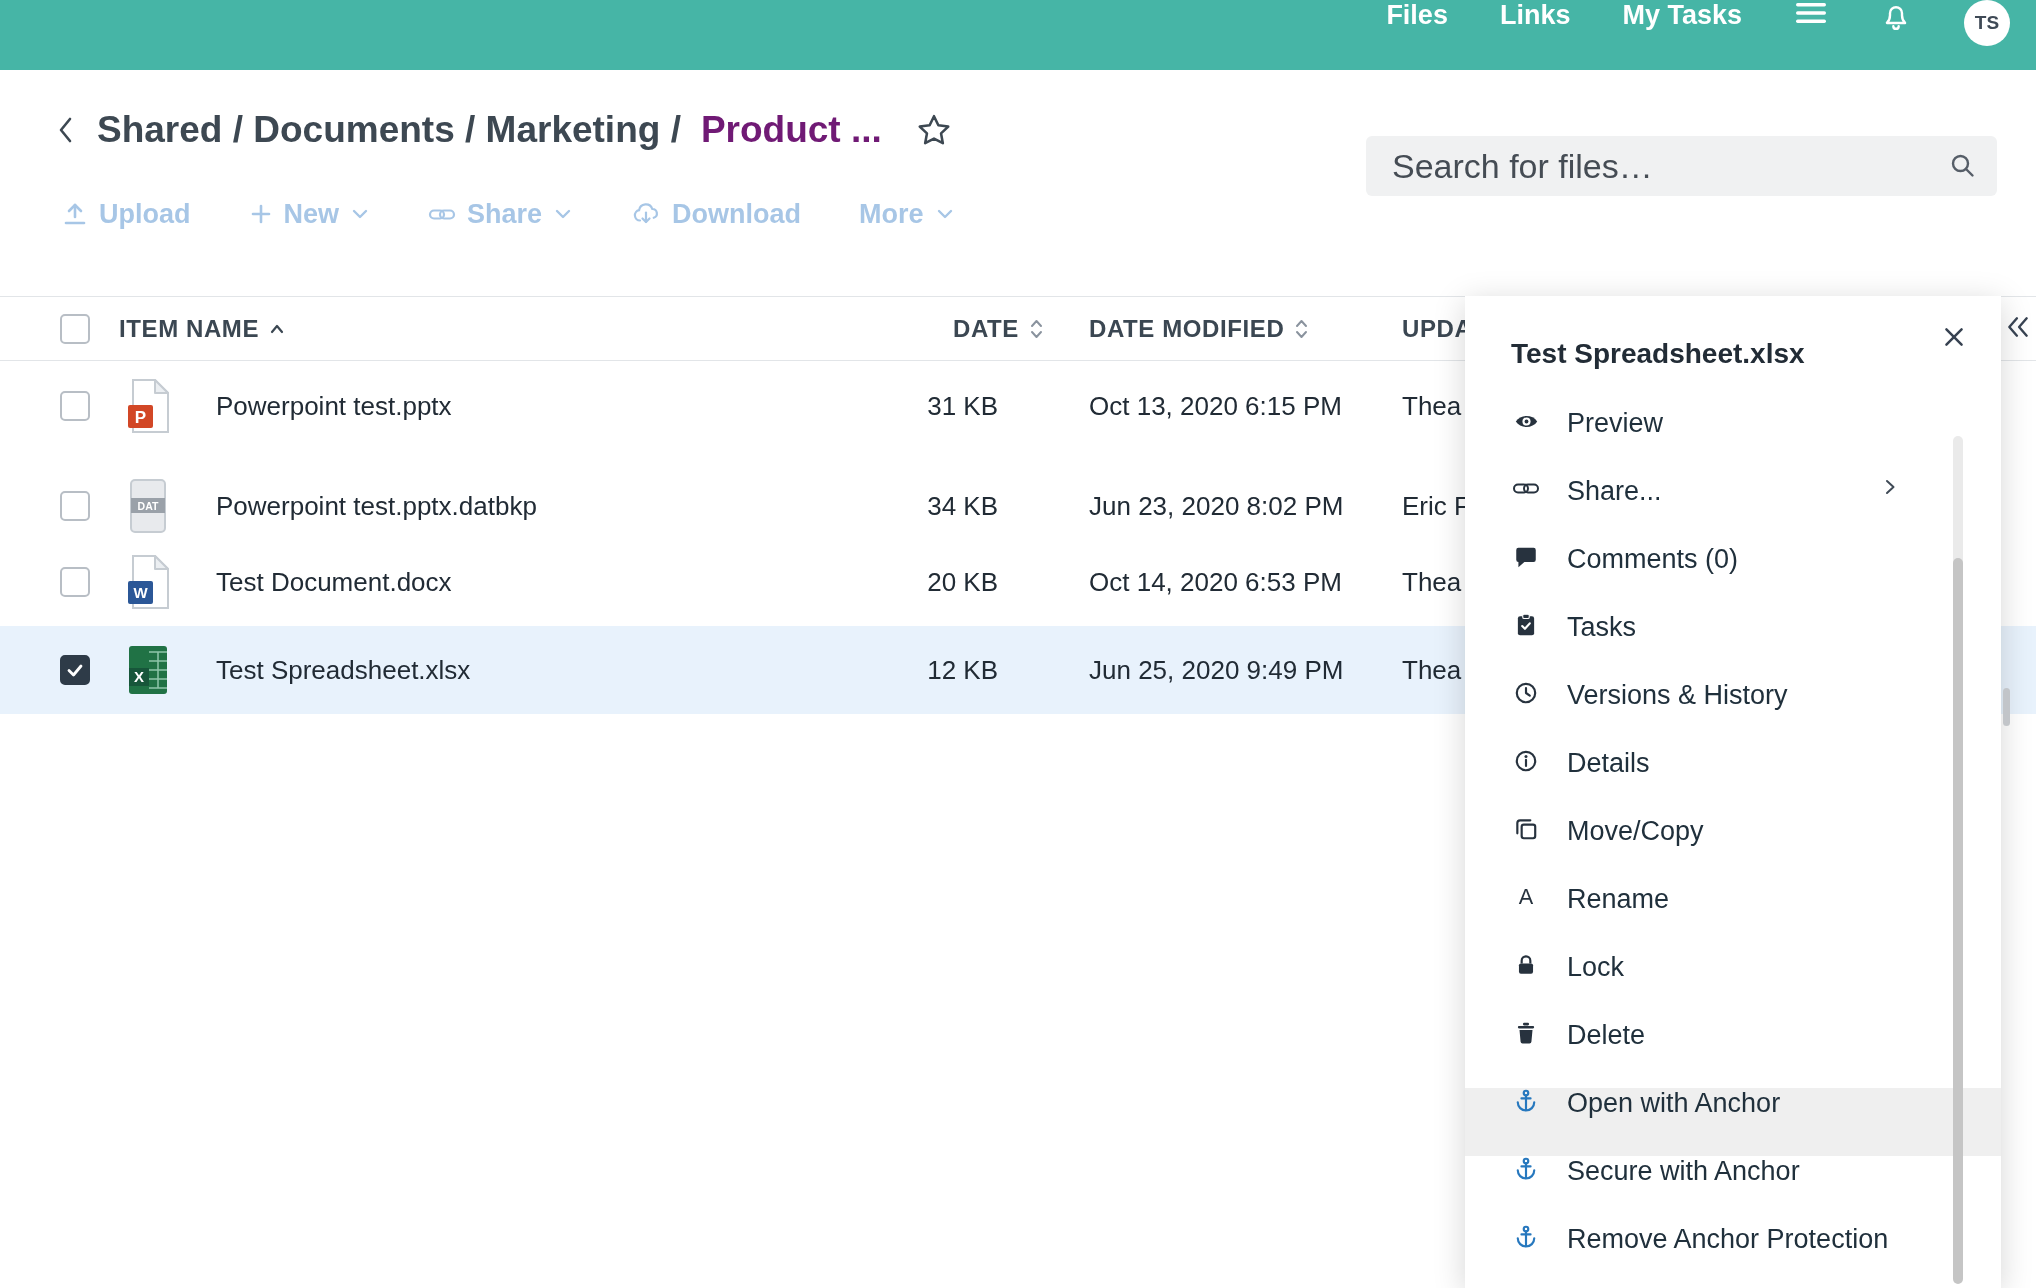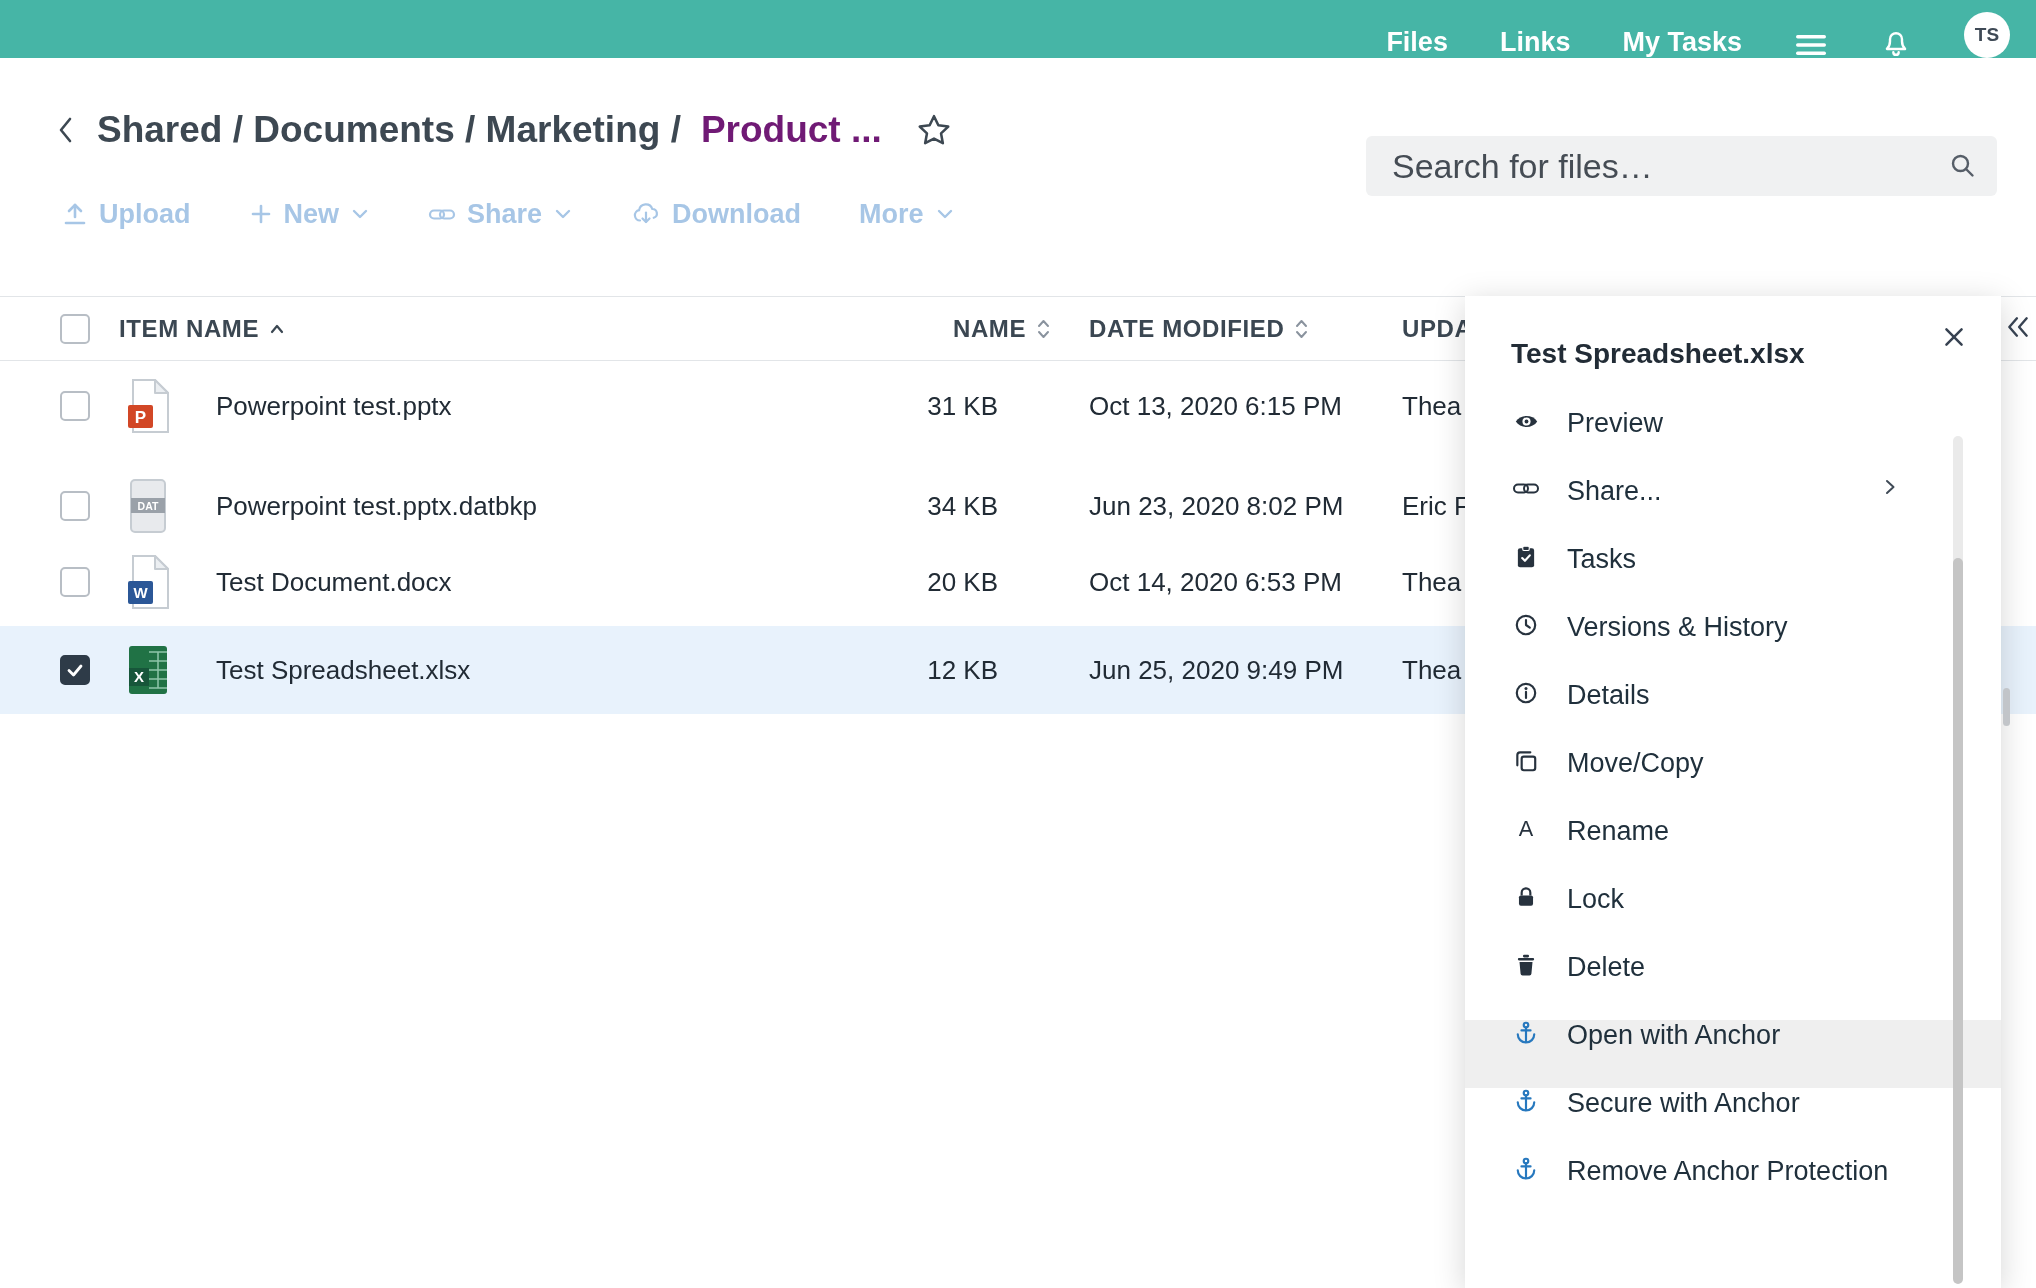--- a/index.html
+++ b/index.html
@@ -1,22 +1,22 @@
 <!DOCTYPE html>
 <html><head>
 <meta charset="utf-8">
 <style>
   * { margin:0; padding:0; box-sizing:border-box; }
   html,body { background:#ffffff; }
   body { font-family:"Liberation Sans", sans-serif; }
   .screen { position:relative; width:2036px; height:1288px; background:#fff; overflow:hidden; }
 
   
-  .topbar { position:absolute; top:0; left:0; right:0; height:58px; background:#46b5a6;
-            display:flex; align-items:flex-end; justify-content:flex-end; gap:52px; padding-right:26px; }
+  .topbar { position:absolute; top:0; left:0; right:0; height:70px; background:#46b5a6;
+            display:flex; align-items:flex-start; justify-content:flex-end; gap:52px; padding-right:26px; }
   .nav-item { color:#fff; font-size:27px; font-weight:700; cursor:pointer; }
   .topbar-iconbtn { display:flex; align-items:center; justify-content:center; cursor:pointer; }
   .avatar { width:46px; height:46px; border-radius:50%; background:#fff; color:#3f4a56;
             font-size:19px; font-weight:700; display:flex; align-items:center; justify-content:center; }
 
   
   .breadcrumb-row { position:absolute; left:55px; top:100px; height:60px; display:flex; align-items:center; gap:20px; }
   .crumb { font-size:37px; font-weight:700; color:#3d4852; white-space:nowrap; }
   .crumb.current { color:#701a75; }
   .back-btn { display:flex; align-items:center; cursor:pointer; }
@@ -177,21 +177,21 @@
           <polyline points="4,10.5 8.5,15 16,6" fill="none" stroke="#fff" stroke-width="2.8" stroke-linecap="round" stroke-linejoin="round"></polyline>
         </svg>
     </span>
     <span class="th th-name">
       <span>ITEM NAME</span>
       <svg width="18" height="14" viewBox="0 0 18 14">
           <polyline points="4,10 9,4 14,10" fill="none" stroke="#3b4752" stroke-width="2.2" stroke-linecap="round" stroke-linejoin="round"></polyline>
         </svg>
     </span>
     <span class="th th-size">
-      <span>NAME</span>
+      <span>DATE</span>
       <svg width="17" height="22" viewBox="0 0 17 22">
           <polyline points="4,8 8.5,3 13,8" fill="none" stroke="#8a939e" stroke-width="2" stroke-linecap="round" stroke-linejoin="round"></polyline>
           <polyline points="4,14 8.5,19 13,14" fill="none" stroke="#8a939e" stroke-width="2" stroke-linecap="round" stroke-linejoin="round"></polyline>
         </svg>
     </span>
     <span class="th th-date">
       <span>DATE MODIFIED</span>
       <svg width="17" height="22" viewBox="0 0 17 22">
           <polyline points="4,8 8.5,3 13,8" fill="none" stroke="#8a939e" stroke-width="2" stroke-linecap="round" stroke-linejoin="round"></polyline>
           <polyline points="4,14 8.5,19 13,14" fill="none" stroke="#8a939e" stroke-width="2" stroke-linecap="round" stroke-linejoin="round"></polyline>
@@ -316,20 +316,28 @@
             </svg>
           </span>
         <span class="mi-label">Share...</span>
         <span class="mi-chevron">
             <svg width="22" height="22" viewBox="0 0 22 22">
               <polyline points="8,5 14.5,11 8,17" fill="none" stroke="#3f4a56" stroke-width="2" stroke-linecap="round" stroke-linejoin="round"></polyline>
             </svg>
           </span>
       </div>
 
+      <div class="menu-item">
+        <span class="mi-icon">
+            <svg width="26" height="26" viewBox="0 0 24 24">
+              <path d="M5 3.5 h14 a2 2 0 0 1 2 2 v9 a2 2 0 0 1 -2 2 h-8.5 l-5.5 5 v-5 a2 2 0 0 1 -2 -2 v-9 a2 2 0 0 1 2 -2 z" fill="#27323e"></path>
+            </svg>
+          </span>
+        <span class="mi-label">Comments (0)</span>
+      </div>
 
       <div class="menu-item">
         <span class="mi-icon">
             <svg width="26" height="26" viewBox="0 0 24 24">
               <rect x="4.5" y="4" width="15" height="17.5" rx="2" fill="#27323e"></rect>
               <rect x="9" y="2" width="6" height="4" rx="1.2" fill="#27323e" stroke="#fff" stroke-width="1"></rect>
               <polyline points="8.5,13 11,15.5 15.5,10.5" fill="none" stroke="#fff" stroke-width="2" stroke-linecap="round" stroke-linejoin="round"></polyline>
             </svg>
           </span>
         <span class="mi-label">Tasks</span>

